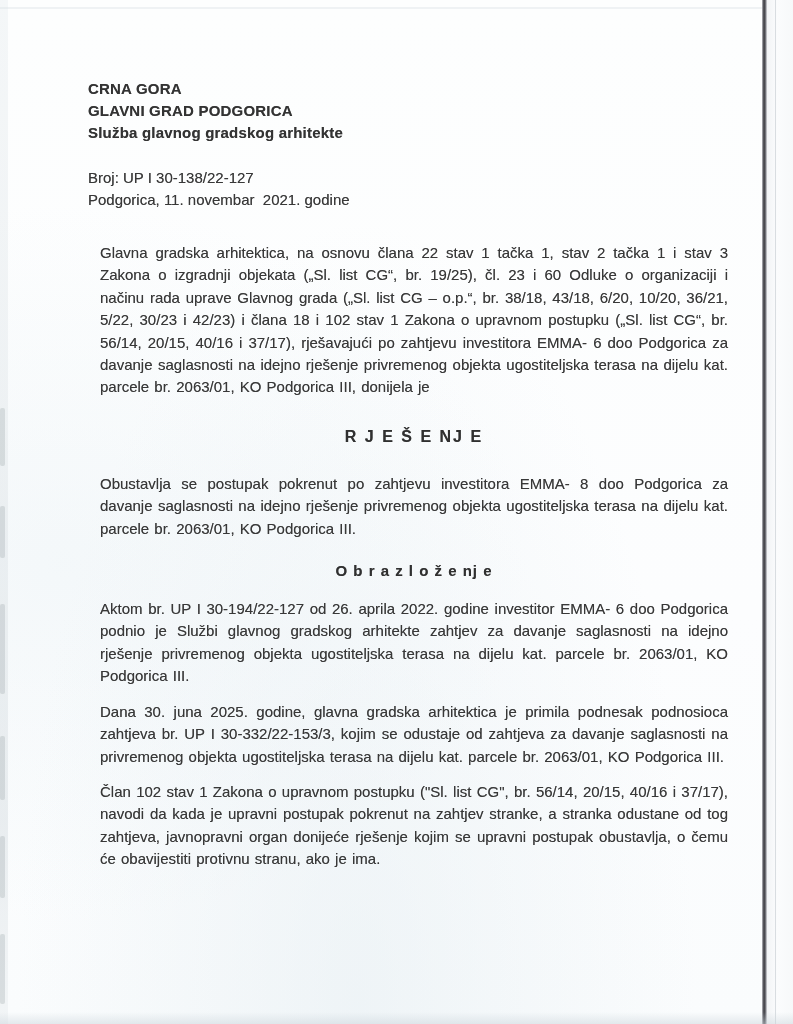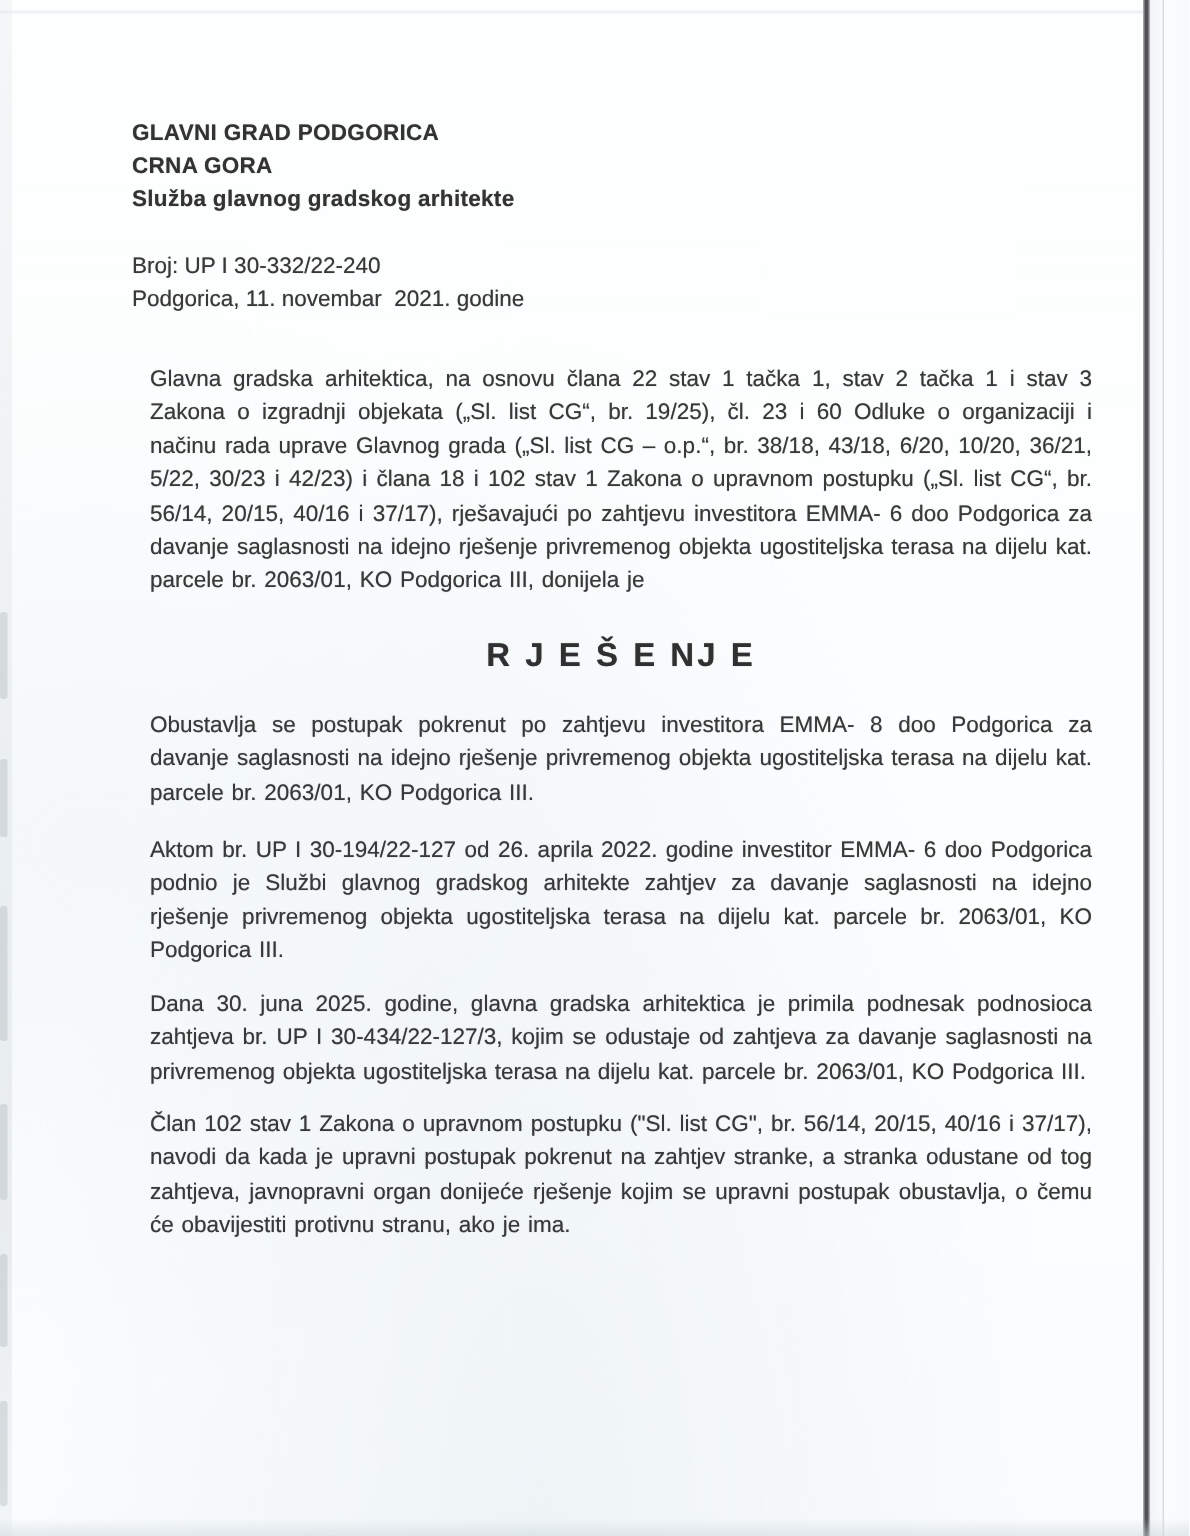--- a/index.html
+++ b/index.html
@@ -69,21 +69,21 @@
   .meta { margin-top: 23px; }
   .meta div { line-height: 22px; white-space: pre-wrap; }
   p.para {
     margin: 12px;
     text-align: justify;
     word-spacing: 1px;
   }
   .intro { margin-top: 31px !important; }
   .h-decision {
     margin: 26px 0 0 0;
-    font-size: 22px;
+    font-size: 16px;
     font-weight: bold;
     text-align: center;
     letter-spacing: 2px;
     line-height: 24px;
     color: #303030;
     white-space: pre-wrap;
   }
   .p-decision { margin-top: 24px !important; }
   .h-rationale {
     margin: 20px 0 0 0;
@@ -99,39 +99,40 @@
   .p-r  { margin-top: 13px !important; }
 </style>
 </head>
 <body>
 
 <div class="scan">
 
   <div class="content">
 
     <div class="hdr">
+      <div>CRNA GORA</div>
       <div>GLAVNI GRAD PODGORICA</div>
-      <div>CRNA GORA</div>
       <div>Služba glavnog gradskog arhitekte</div>
     </div>
 
     <div class="meta">
-      <div>Broj: UP I 30-332/22-240</div>
+      <div>Broj: UP I 30-138/22-127</div>
       <div>Podgorica, 11. novembar  2021. godine</div>
     </div>
 
     <p class="para intro">Glavna gradska arhitektica, na osnovu člana 22 stav 1 tačka 1, stav 2 tačka 1 i stav 3 Zakona o izgradnji objekata („Sl. list CG“, br. 19/25), čl. 23 i 60 Odluke o organizaciji i načinu rada uprave Glavnog grada („Sl. list CG – o.p.“, br. 38/18, 43/18, 6/20, 10/20, 36/21, 5/22, 30/23 i 42/23) i člana 18 i 102 stav 1 Zakona o upravnom postupku („Sl. list CG“, br. 56/14, 20/15, 40/16 i 37/17), rješavajući po zahtjevu investitora EMMA- 6 doo Podgorica za davanje saglasnosti na idejno rješenje privremenog objekta ugostiteljska terasa na dijelu kat. parcele br. 2063/01, KO Podgorica III, donijela je</p>
 
     <h1 class="h-decision">R J E Š E NJ E</h1>
 
     <p class="para p-decision">Obustavlja se postupak pokrenut po zahtjevu investitora EMMA- 8 doo Podgorica za davanje saglasnosti na idejno rješenje privremenog objekta ugostiteljska terasa na dijelu kat. parcele br. 2063/01, KO Podgorica III.</p>
 
+    <h2 class="h-rationale">O b r a z l o ž e nj e</h2>
 
     <p class="para p-r0">Aktom br. UP I 30-194/22-127 od 26. aprila 2022. godine investitor EMMA- 6 doo Podgorica podnio je Službi glavnog gradskog arhitekte zahtjev za davanje saglasnosti na idejno rješenje privremenog objekta ugostiteljska terasa na dijelu kat. parcele br. 2063/01, KO Podgorica III.</p>
-    <p class="para p-r">Dana 30. juna 2025. godine, glavna gradska arhitektica je primila podnesak podnosioca zahtjeva br. UP I 30-434/22-127/3, kojim se odustaje od zahtjeva za davanje saglasnosti na privremenog objekta ugostiteljska terasa na dijelu kat. parcele br. 2063/01, KO Podgorica III.</p>
+    <p class="para p-r">Dana 30. juna 2025. godine, glavna gradska arhitektica je primila podnesak podnosioca zahtjeva br. UP I 30-332/22-153/3, kojim se odustaje od zahtjeva za davanje saglasnosti na privremenog objekta ugostiteljska terasa na dijelu kat. parcele br. 2063/01, KO Podgorica III.</p>
     <p class="para p-r">Član 102 stav 1 Zakona o upravnom postupku ("Sl. list CG", br. 56/14, 20/15, 40/16 i 37/17), navodi da kada je upravni postupak pokrenut na zahtjev stranke, a stranka odustane od tog zahtjeva, javnopravni organ donijeće rješenje kojim se upravni postupak obustavlja, o čemu će obavijestiti protivnu stranu, ako je ima.</p>
 
   </div>
 
   <div class="edge-left"></div>
   <div class="edge-left-smudge smudge-1"></div>
   <div class="edge-left-smudge smudge-2"></div>
   <div class="edge-left-smudge smudge-3"></div>
   <div class="edge-left-smudge smudge-4"></div>
   <div class="edge-left-smudge smudge-5"></div>

